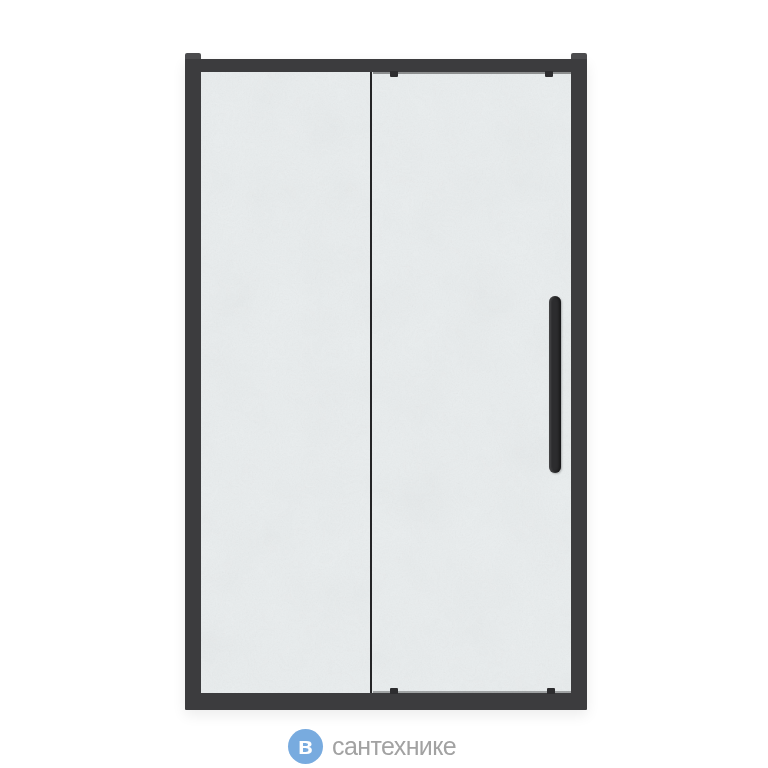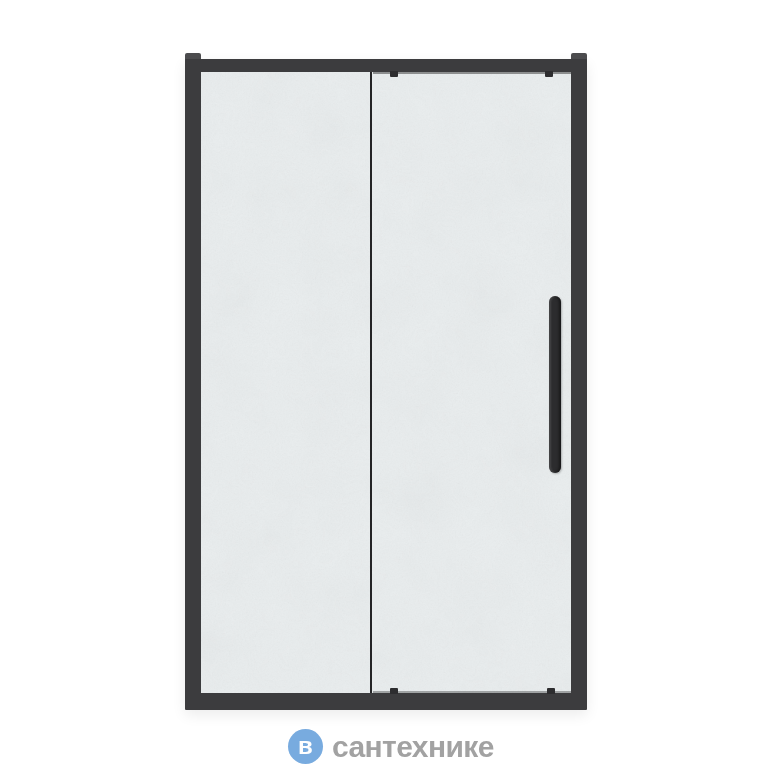--- a/index.html
+++ b/index.html
@@ -89,22 +89,22 @@
     border-radius: 50%;
     display: flex;
     align-items: center;
     justify-content: center;
     font-weight: bold;
     font-size: 24px;
     line-height: 1;
     padding-bottom: 2px;
   }
   .wm-text {
-    font-size: 30px;
-    font-weight: bold;
+    font-size: 25px;
+    font-weight: normal;
     letter-spacing: -0.6px;
     line-height: 35px;
   }
 </style>
 </head>
 <body>
 
 <div class="stage" style="background-color: rgb(255, 255, 255);">
 
   <div class="door">

